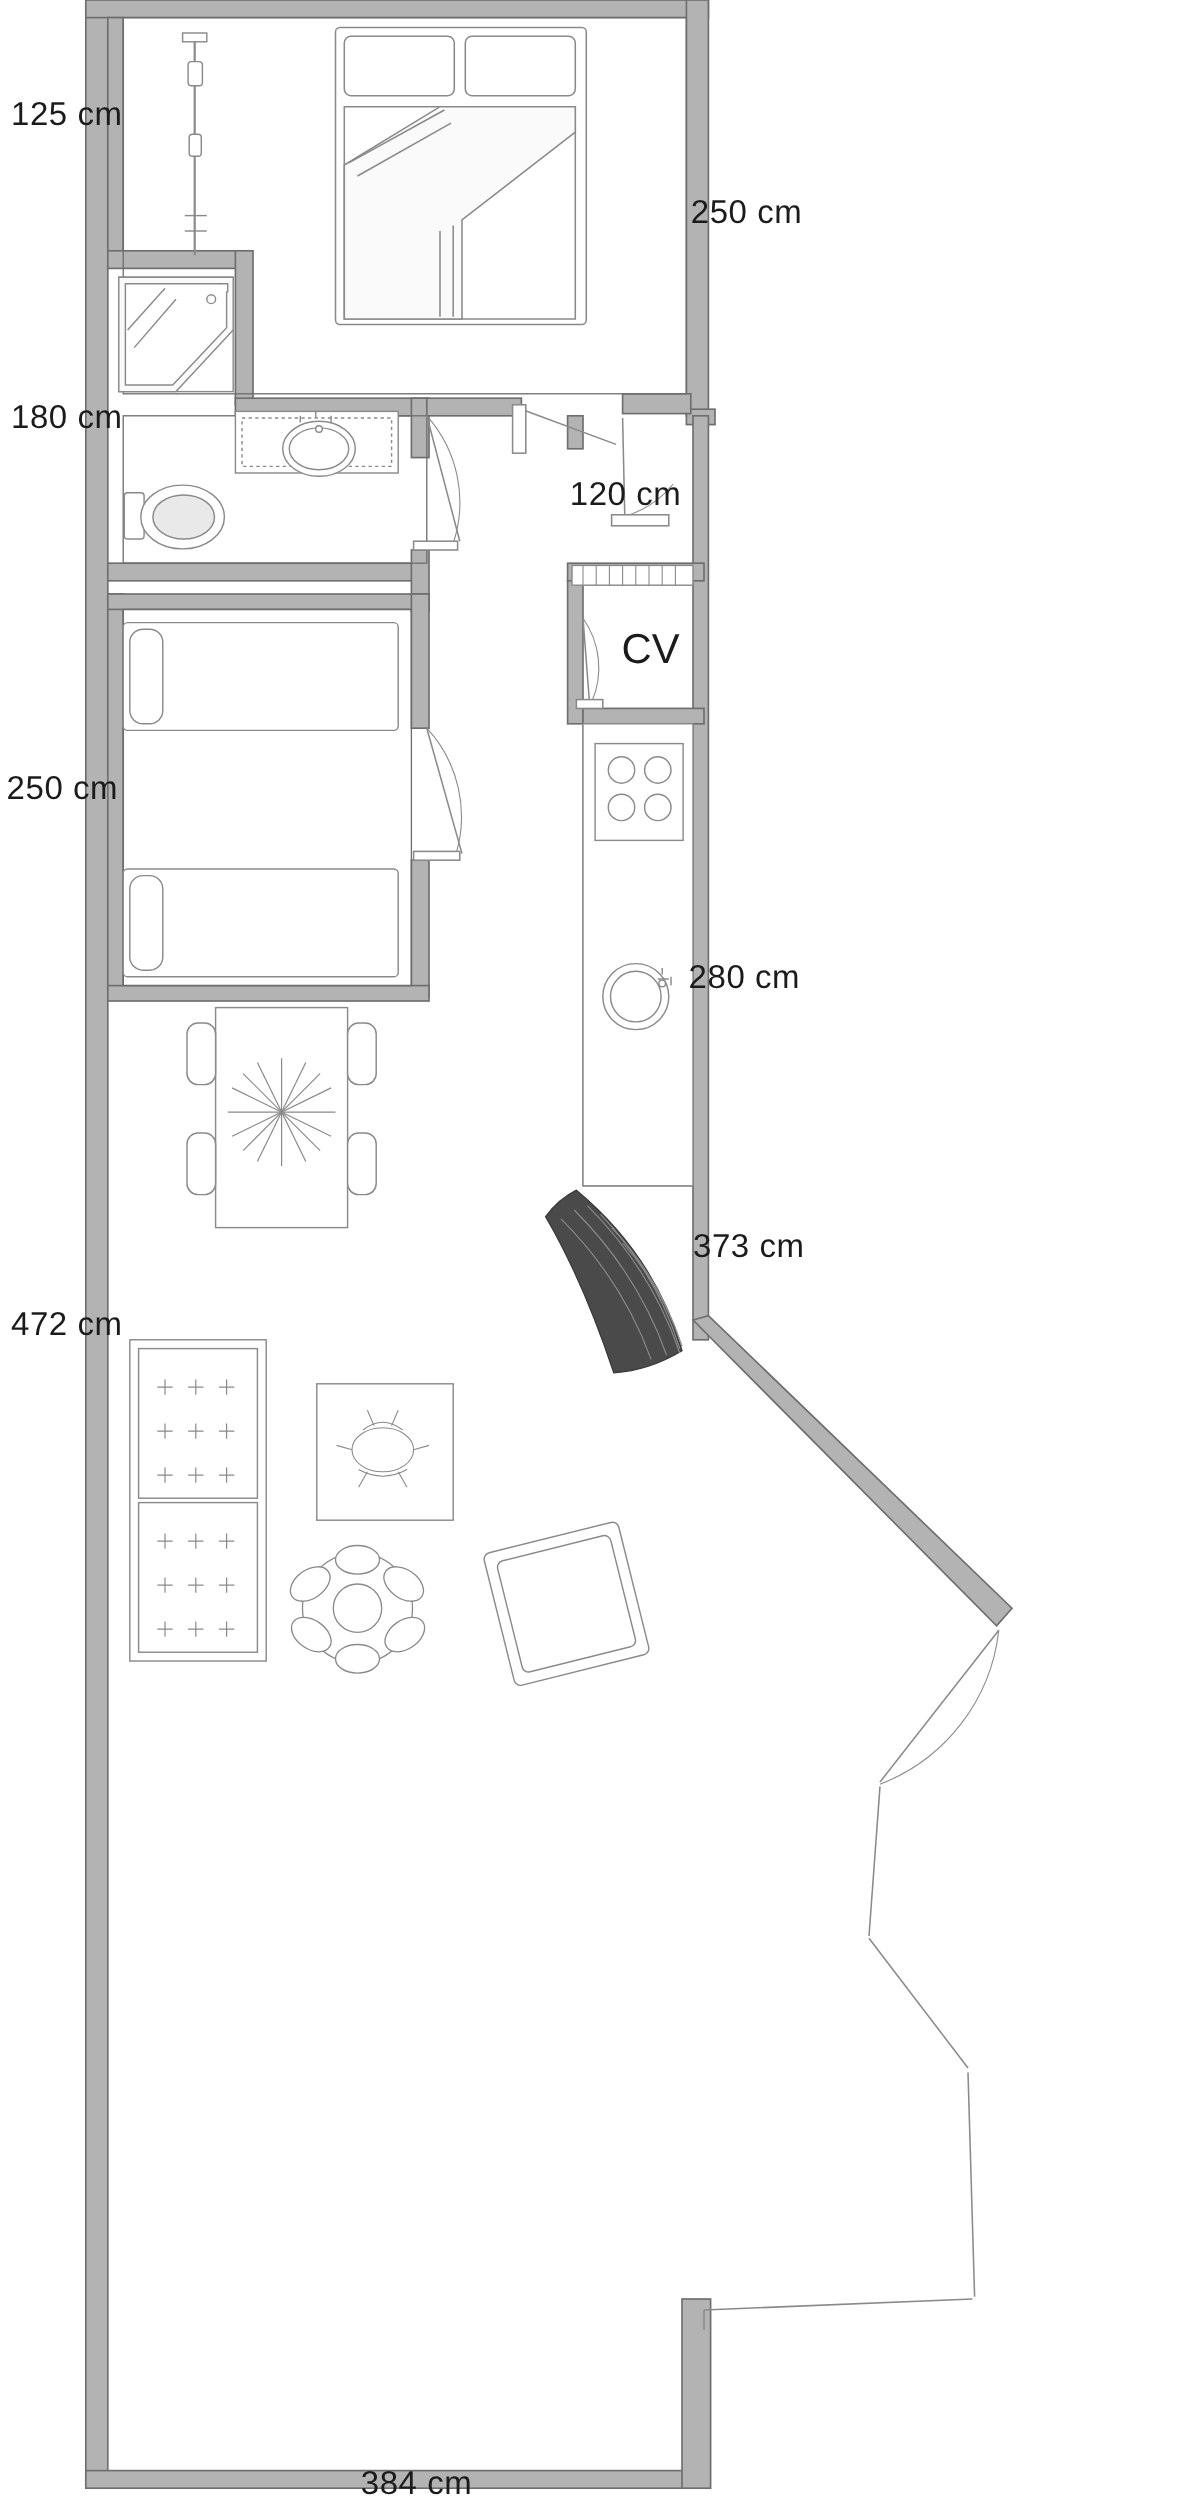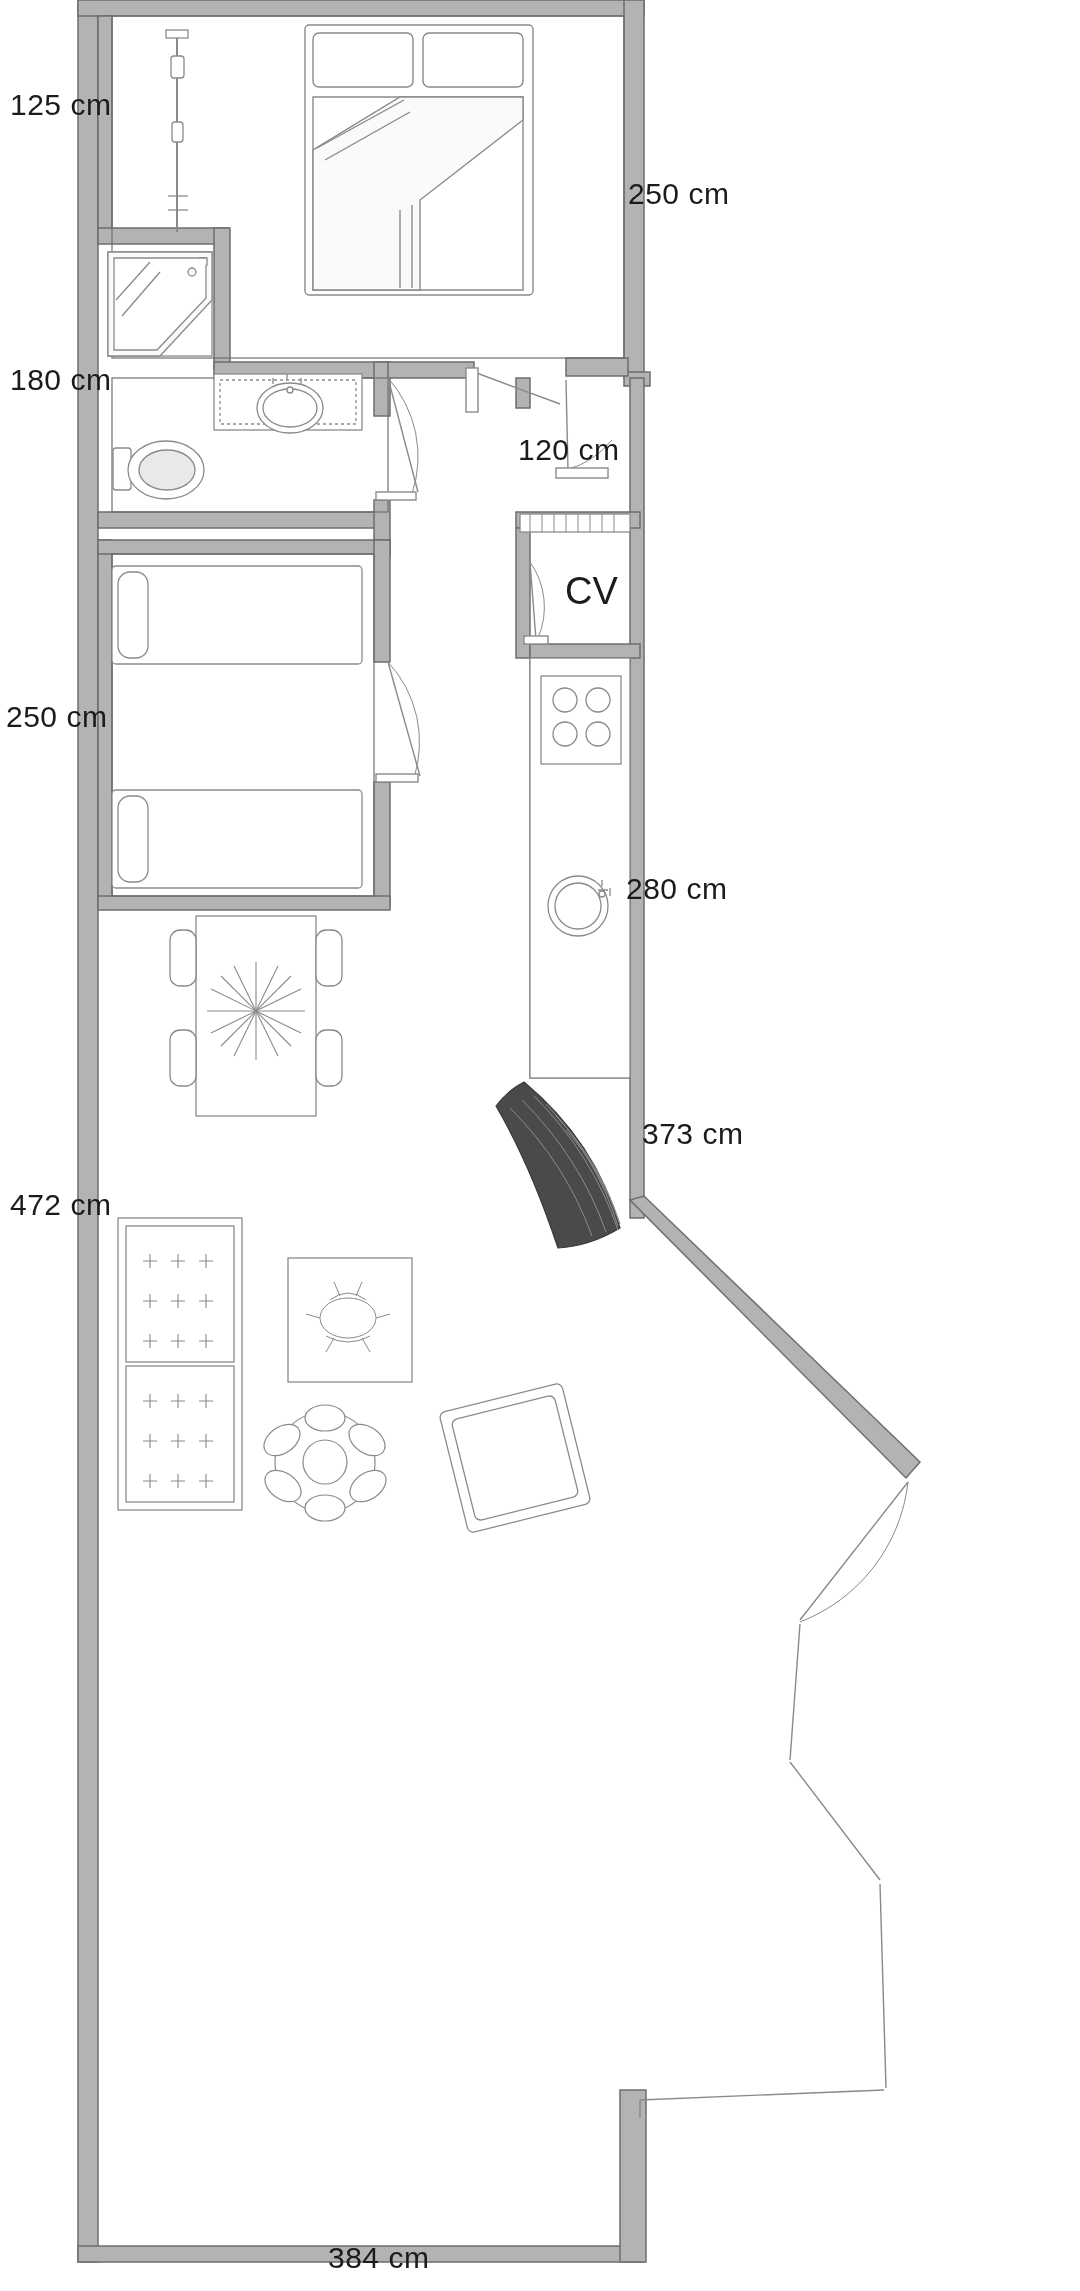--- a/index.html
+++ b/index.html
@@ -305,19 +305,19 @@
     </g>
 
   </svg>
 
   <div class="dim-label" style="left:10px;  top:88px;">125 cm</div>
   <div class="dim-label" style="left:628px; top:177px;">250 cm</div>
   <div class="dim-label" style="left:10px;  top:363px;">180 cm</div>
   <div class="dim-label" style="left:518px; top:433px;">120 cm</div>
   <div class="dim-label" style="left:6px;   top:700px;">250 cm</div>
   <div class="dim-label" style="left:626px; top:835px;margin-top:37px;">280 cm</div>
-  <div class="dim-label" style="left:630px; top:1117px;margin-left:12px;">373 cm</div>
+  <div class="dim-label" style="left:630px; top:1117px;">373 cm</div>
   <div class="dim-label" style="left:10px;  top:1188px;">472 cm</div>
   <div class="dim-label" style="left:296px; top:2241px;margin-left:32px;">384 cm</div>
 
   <div class="room-label" style="left:565px; top:570px;">CV</div>
 
 </div>
 
 </body></html>

